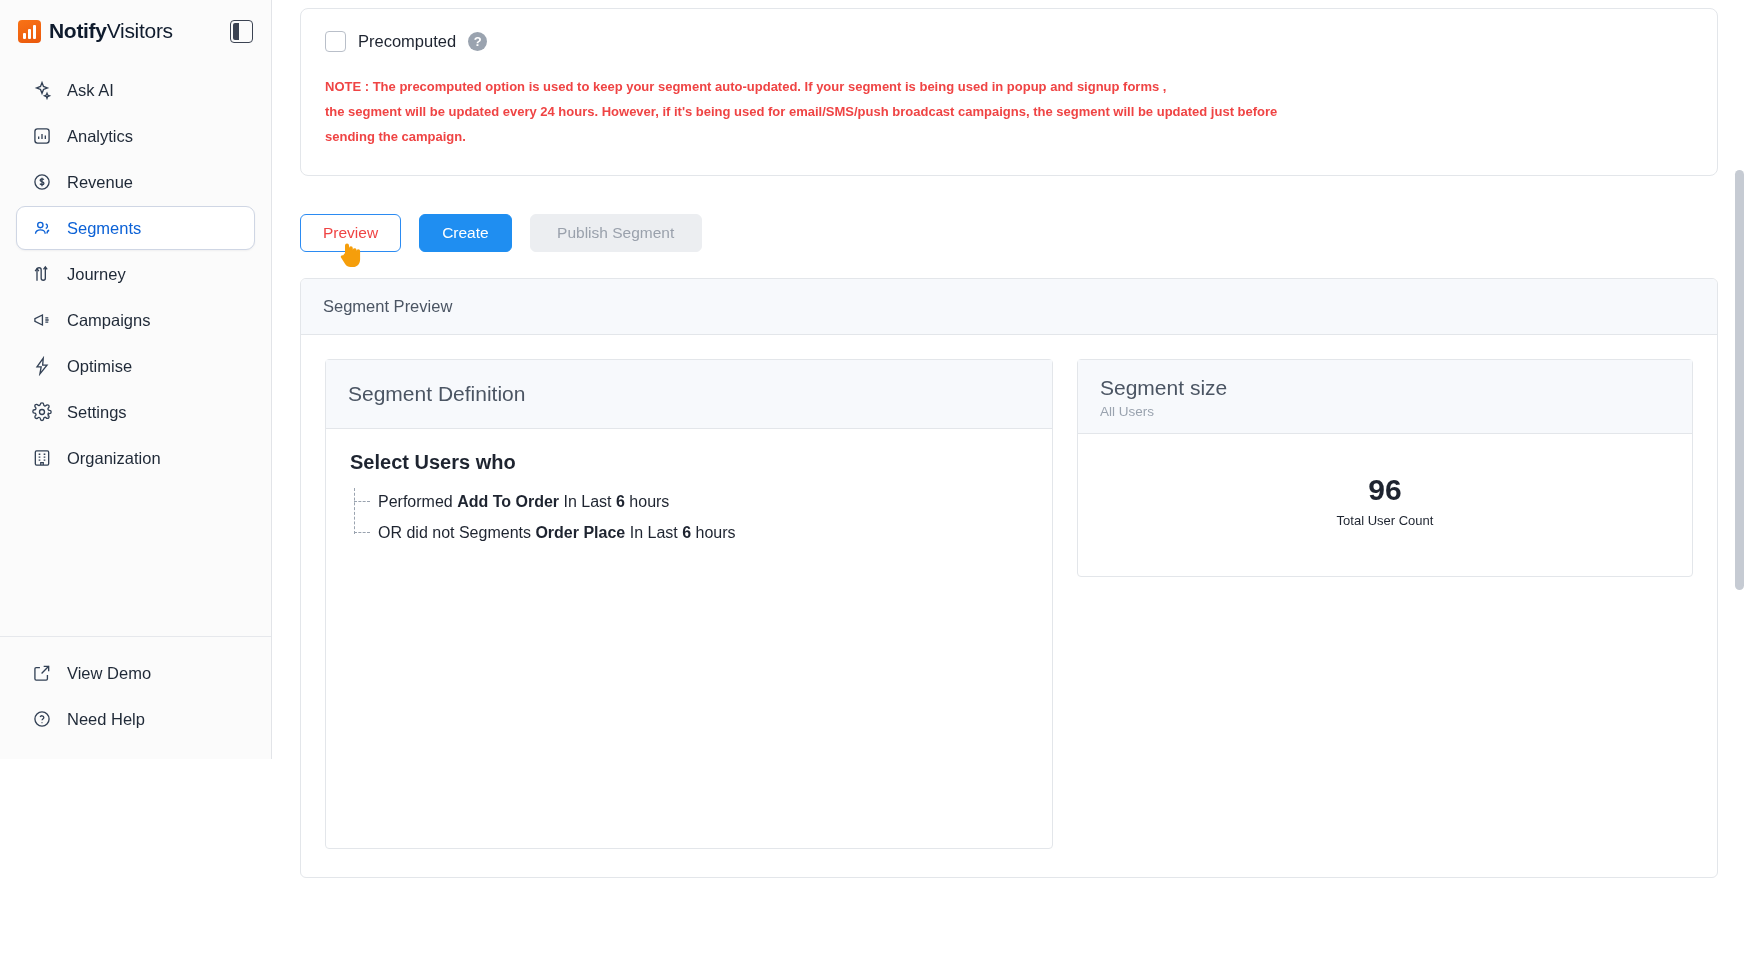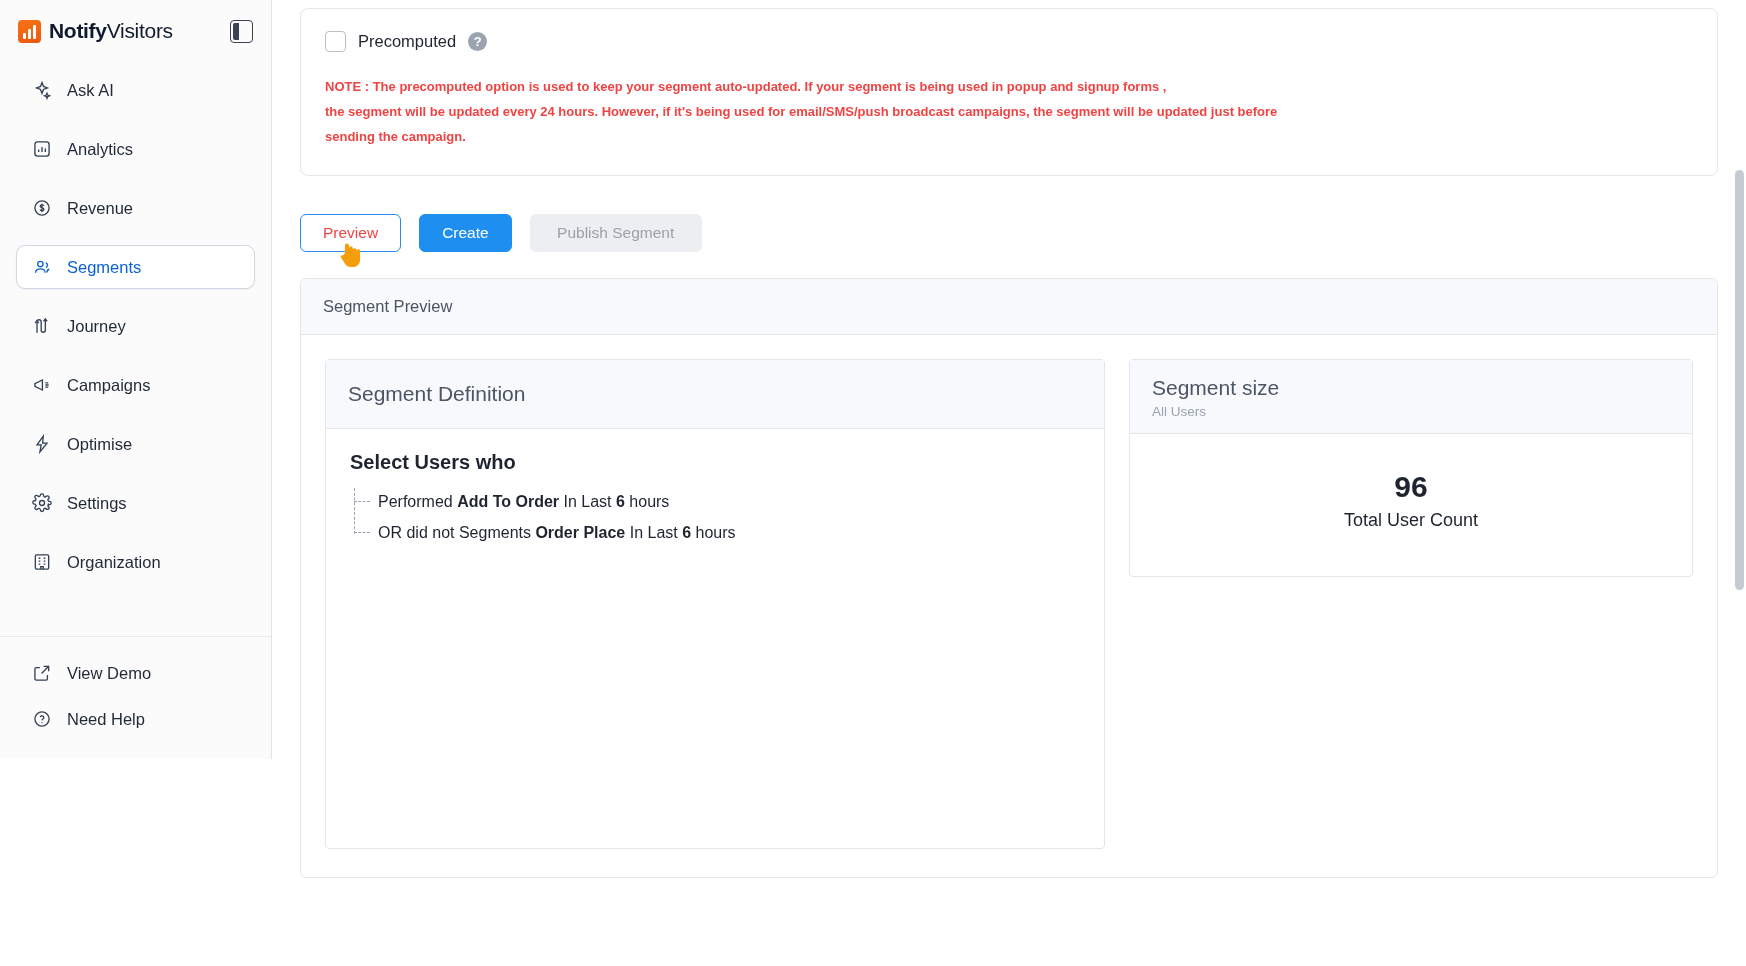--- a/index.html
+++ b/index.html
@@ -63,21 +63,21 @@
     position: absolute; top: 2px; bottom: 2px; left: 2px;
     width: 6px;
     background: #3b4352;
     border-radius: 2px 0 0 2px;
   }
 
   .nav {
     padding: 6px 16px 0 16px;
     display: flex;
     flex-direction: column;
-    gap: 15px;
+    gap: 2px;
   }
   .nav-item {
     display: flex;
     align-items: center;
     gap: 14px;
     height: 44px;
     padding: 0 14px;
     border-radius: 9px;
     color: #1f2937;
     font-size: 16.5px;
@@ -258,21 +258,21 @@
     content: "";
     position: absolute;
     left: -24px;
     top: 15px;
     width: 16px;
     border-top: 1.5px dashed #9aa3af;
   }
   .rule b { font-weight: 700; }
 
   .size-card {
-    width: 564px;
+    width: 616px;
     border: 1px solid #e3e6ea;
     border-radius: 4px;
     height: 218px;
     background: #fff;
   }
   .size-head {
     background: #f7f9fc;
     border-bottom: 1px solid #e3e6ea;
     padding: 16px 22px 14px 22px;
   }
@@ -284,21 +284,21 @@
     align-items: center;
     justify-content: center;
     height: 132px;
   }
   .size-count {
     font-size: 30px;
     font-weight: 700;
     color: #1e2430;
   }
   .size-label {
-    font-size: 18px;
+    font-size: 13px;
     color: #1e2430;
     margin-top: 6px;
   }
   .scrollbar {
     position: absolute;
     right: 2px; top: 0;
     width: 9px;
     height: 966px;
   }
   .scrollbar .thumb {

